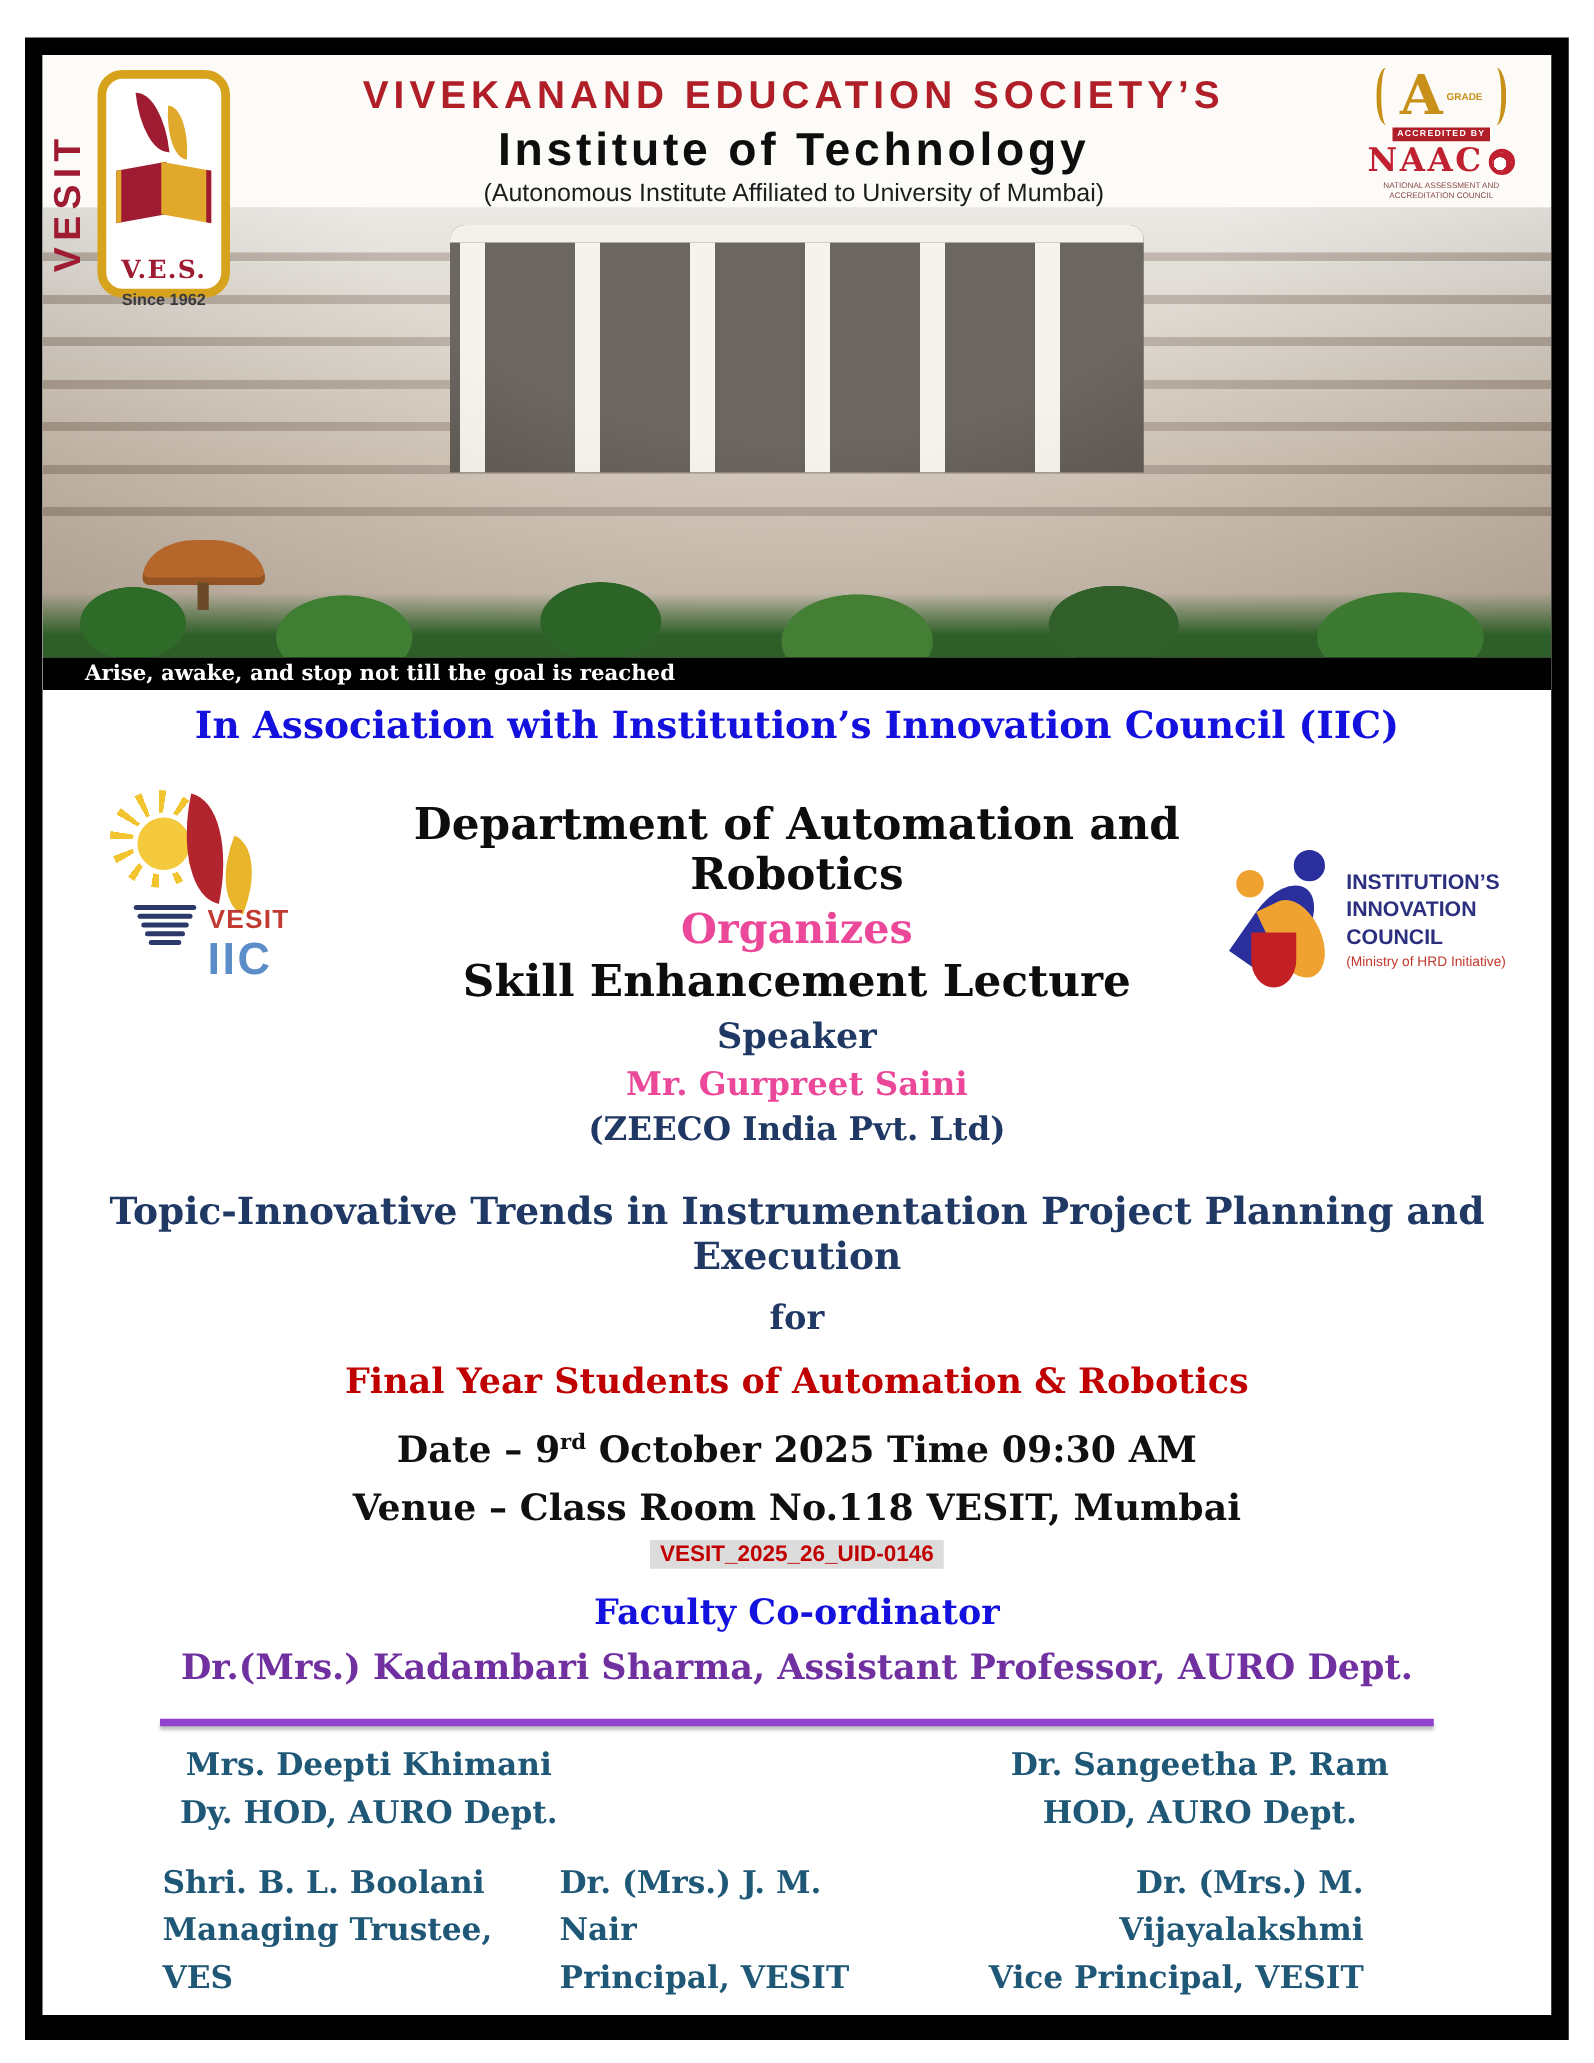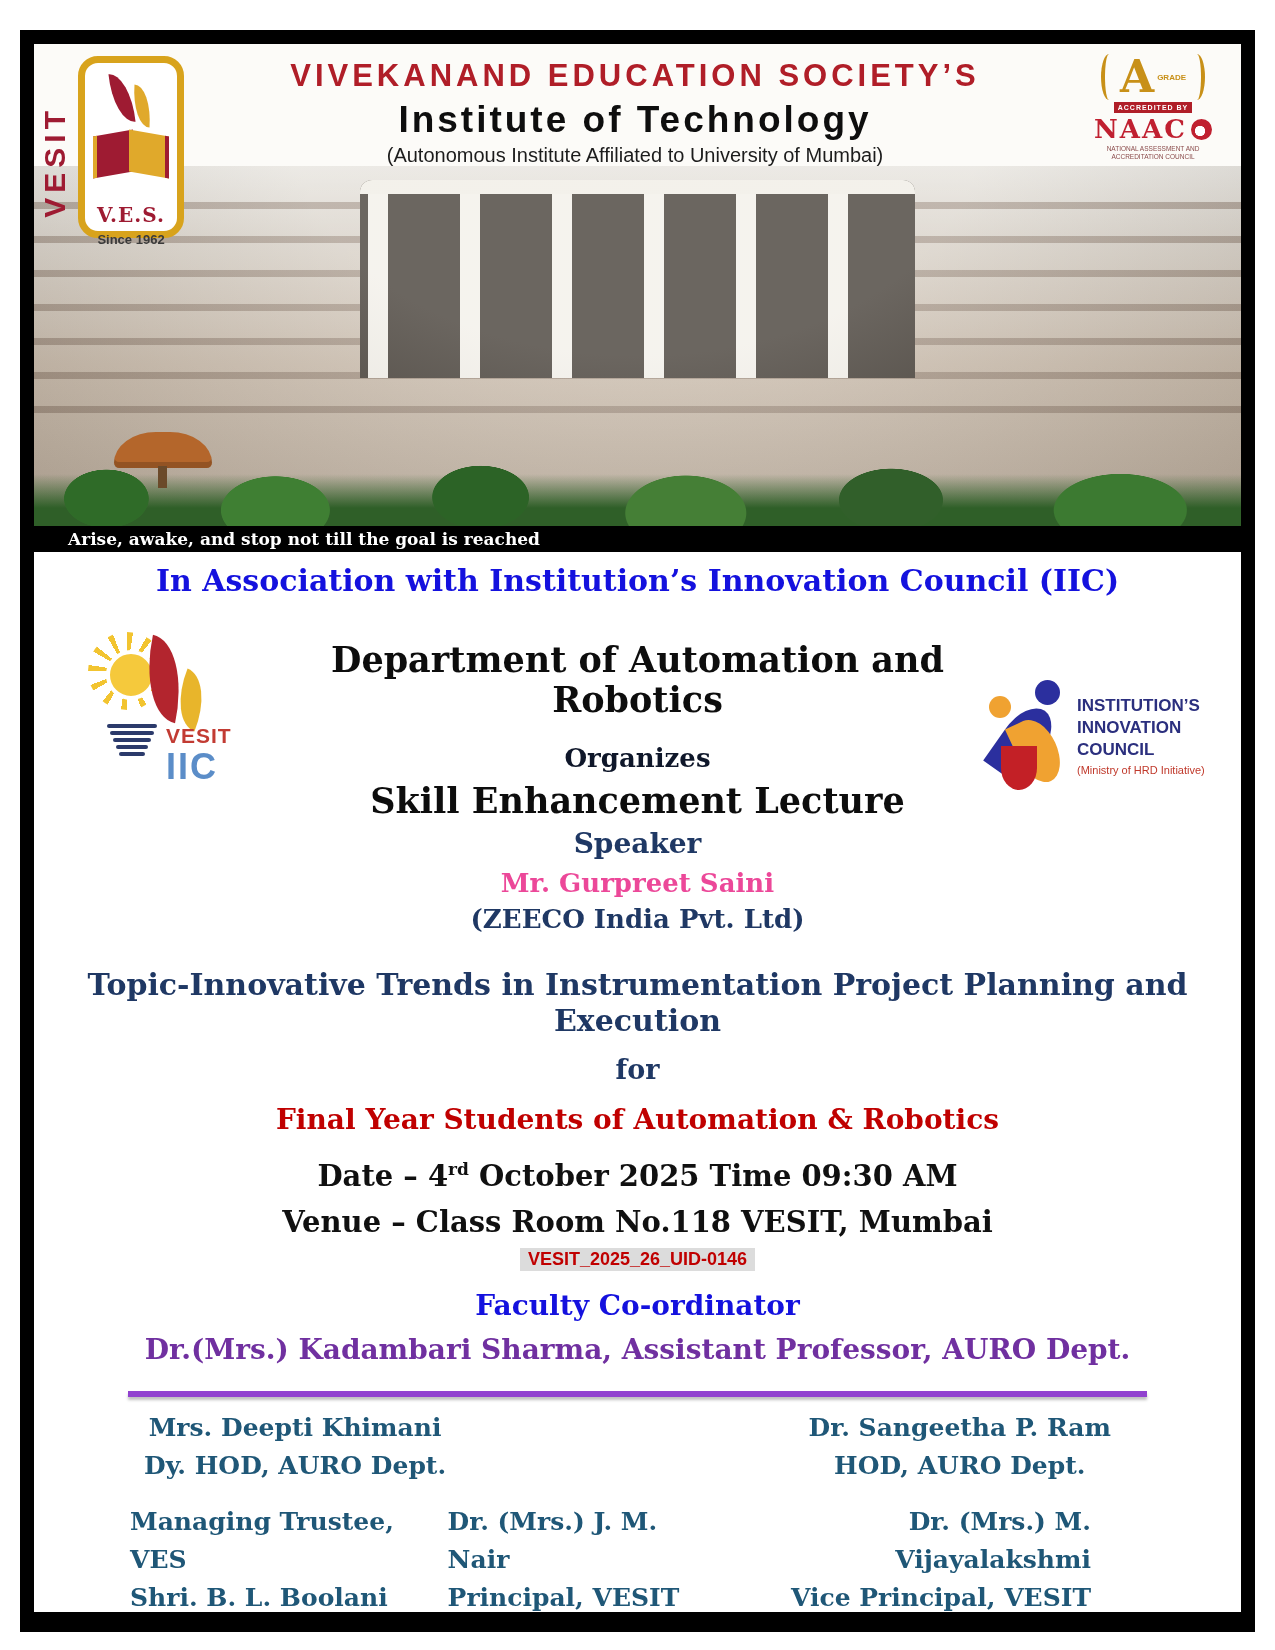--- a/index.html
+++ b/index.html
@@ -75,21 +75,21 @@
 
   .tagline-bar{position:absolute;bottom:0;left:0;right:0;height:26px;background:#000;
     color:#fff;font-weight:bold;font-size:17px;line-height:26px;text-align:left;padding-left:34px;}
 
   
   .main{text-align:center;}
   .guidance{color:#1411DE;font-weight:bold;font-size:30px;line-height:38px;margin-top:10px;}
   .logo-row{position:relative;margin-top:40px;}
   .center-stack{margin:0 225px;}
   .dept{font-size:35px;font-weight:bold;color:#0d0d0d;line-height:40px;}
-  .organizes{font-size:26px;font-weight:bold;color:#0f172a;line-height:34px;margin-top:21px;}
+  .organizes{font-size:33px;font-weight:bold;color:#ec4899;line-height:34px;margin-top:6px;}
   .lecture{font-size:35px;font-weight:bold;color:#0d0d0d;line-height:40px;margin-top:6px;}
   .speaker-label{font-size:28px;font-weight:bold;color:#1F3864;line-height:34px;margin-top:6px;}
   .speaker-name{font-size:26px;font-weight:bold;color:#ec4899;line-height:36px;margin-top:4px;}
   .speaker-org{font-size:26px;font-weight:bold;color:#1F3864;line-height:32px;margin-top:2px;}
   .topic{font-size:30px;font-weight:bold;color:#1F3864;line-height:36px;margin-top:32px;}
   .for-label{font-size:27px;font-weight:bold;color:#1F3864;line-height:34px;margin-top:14px;}
   .audience{font-size:28px;font-weight:bold;color:#C00000;line-height:34px;margin-top:16px;}
   .dateline,.venueline{font-size:29px;font-weight:bold;color:#101010;line-height:36px;}
   .dateline{margin-top:14px;}
   .venueline{margin-top:10px;}
@@ -245,21 +245,21 @@
         <div class="speaker-label">Speaker</div>
         <div class="speaker-name">Mr. Gurpreet Saini</div>
         <div class="speaker-org">(ZEECO India Pvt. Ltd)</div>
       </div>
     </div>
 
     <div class="topic">Topic-Innovative Trends in Instrumentation Project Planning and Execution</div>
     <div class="for-label">for</div>
     <div class="audience">Final Year Students of Automation &amp; Robotics</div>
 
-    <div class="dateline"><span>Date – 4</span><sup>rd</sup><span> October 2025 Time 09:30 AM</span></div>
+    <div class="dateline"><span>Date – 9</span><sup>rd</sup><span> October 2025 Time 09:30 AM</span></div>
     <div class="venueline">Venue – Class Room No.118 VESIT, Mumbai</div>
 
     <div><span class="uid">VESIT_2025_26_UID-0146</span></div>
 
     <div class="fac-label">Faculty Co-ordinator</div>
     <div class="coordinator">Dr.(Mrs.) Kadambari Sharma, Assistant Professor, AURO Dept.</div>
 
     <div class="divider div1"></div>
 
     <div class="sig sig-row1">
@@ -268,22 +268,22 @@
         <div>Dy. HOD, AURO Dept.</div>
       </div>
       <div class="sig-block">
         <div>Dr. Sangeetha P. Ram</div>
         <div>HOD, AURO Dept.</div>
       </div>
     </div>
 
     <div class="sig sig-row2">
       <div class="b-left">
+        <div>Shri. B. L. Boolani</div>
         <div>Managing Trustee, VES</div>
-        <div>Shri. B. L. Boolani</div>
       </div>
       <div class="b-center">
         <div>Dr. (Mrs.) J. M. Nair</div>
         <div>Principal, VESIT</div>
       </div>
       <div class="b-right">
         <div>Dr. (Mrs.) M. Vijayalakshmi</div>
         <div>Vice Principal, VESIT</div>
       </div>
     </div>

